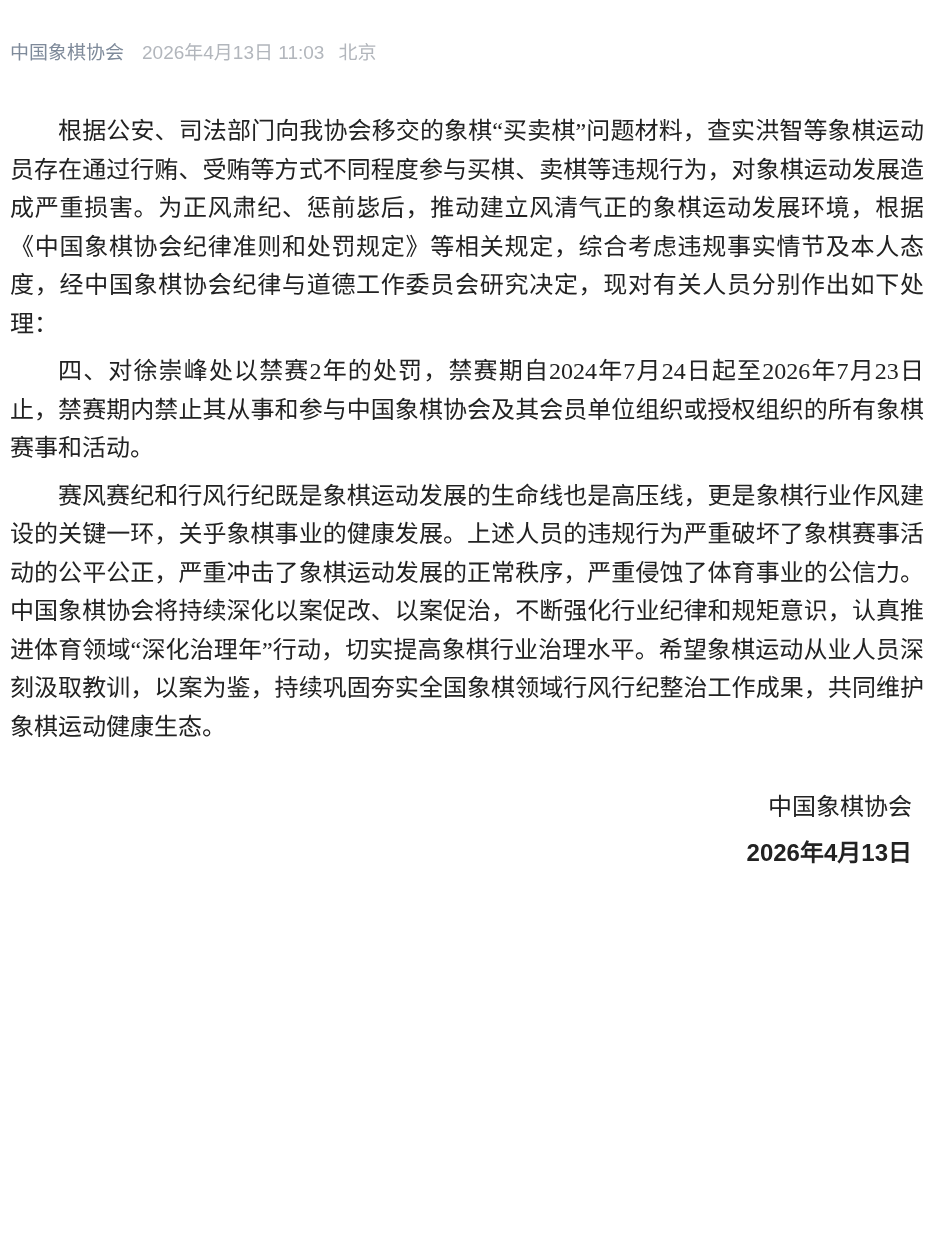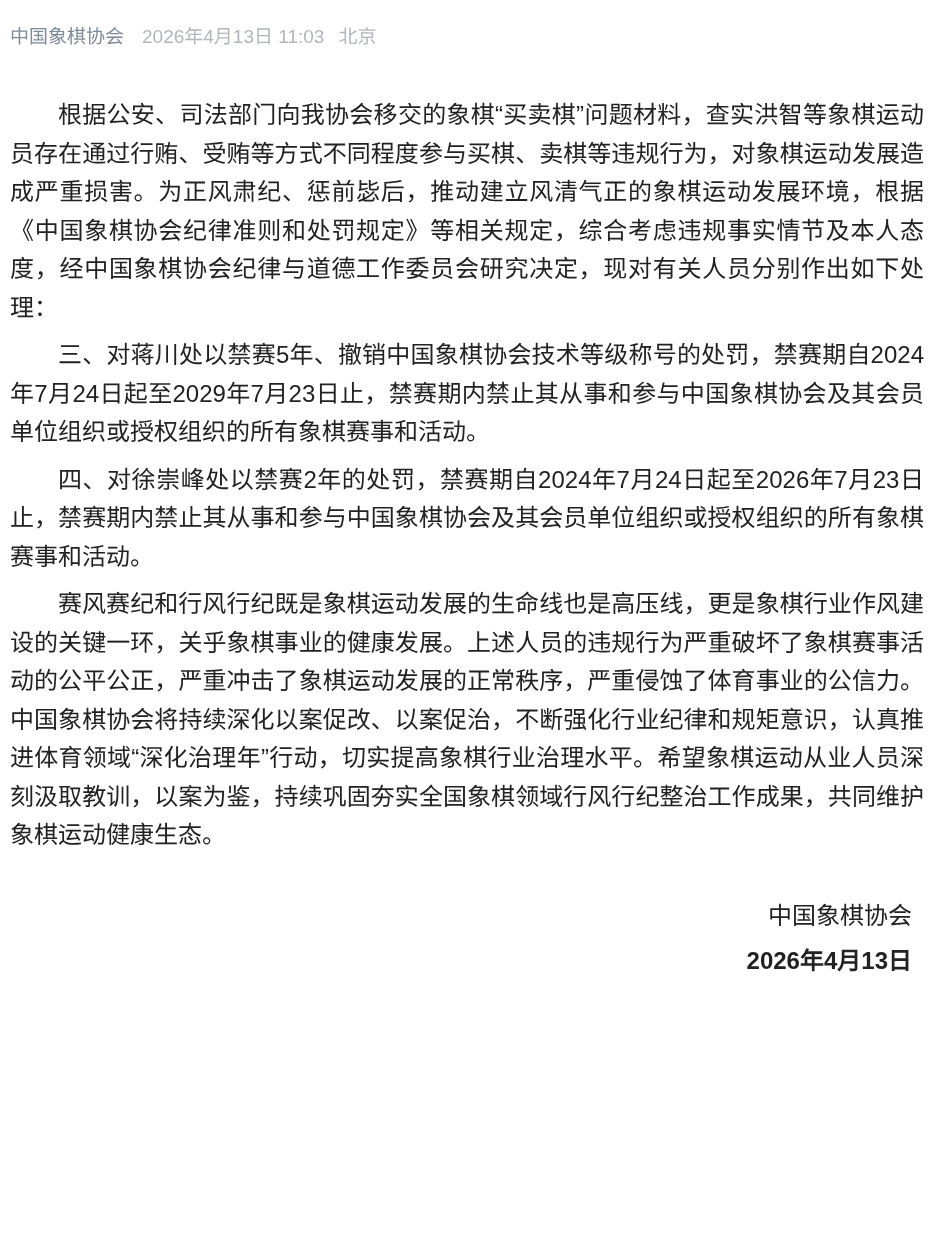--- a/index.html
+++ b/index.html
@@ -38,32 +38,34 @@
   }
   .byline .source {
     color: var(--source-color, #7e8a9a);
     margin-right: 18px;
   }
   .byline .meta {
     color: var(--meta-color, #b2b6bc);
   }
   .byline .datetime {
     margin-right: 14px;
+    margin-top: 16px;
   }
   .content {
     margin-top: 47px;
   }
   .content p {
     margin: 0 0 9px 0;
     font-size: 24px;
     line-height: 38.5px;
     color: var(--body-color, #222222);
     text-indent: 2em;
     text-align: justify;
     letter-spacing: 0;
+    font-family: Liberation Serif, serif;
   }
   .signature {
     margin-top: 42px;
     padding-right: 12px;
     text-align: right;
   }
   .signature p {
     margin: 0;
     font-size: 24px;
     line-height: 38.5px;
@@ -81,21 +83,20 @@
 
 
   <div class="byline">
     <span class="source">中国象棋协会</span>
     <span class="meta datetime">2026年4月13日 11:03</span>
     <span class="meta location">北京</span>
   </div>
 
   <div class="content">
     <p>根据公安、司法部门向我协会移交的象棋“买卖棋”问题材料，查实洪智等象棋运动员存在通过行贿、受贿等方式不同程度参与买棋、卖棋等违规行为，对象棋运动发展造成严重损害。为正风肃纪、惩前毖后，推动建立风清气正的象棋运动发展环境，根据《中国象棋协会纪律准则和处罚规定》等相关规定，综合考虑违规事实情节及本人态度，经中国象棋协会纪律与道德工作委员会研究决定，现对有关人员分别作出如下处理：</p>
-    <p>三、对蒋川处以禁赛5年、撤销中国象棋协会技术等级称号的处罚，禁赛期自2024年7月24日起至2029年7月23日止，禁赛期内禁止其从事和参与中国象棋协会及其会员单位组织或授权组织的所有象棋赛事和活动。</p>
     <p>四、对徐崇峰处以禁赛2年的处罚，禁赛期自2024年7月24日起至2026年7月23日止，禁赛期内禁止其从事和参与中国象棋协会及其会员单位组织或授权组织的所有象棋赛事和活动。</p>
     <p>赛风赛纪和行风行纪既是象棋运动发展的生命线也是高压线，更是象棋行业作风建设的关键一环，关乎象棋事业的健康发展。上述人员的违规行为严重破坏了象棋赛事活动的公平公正，严重冲击了象棋运动发展的正常秩序，严重侵蚀了体育事业的公信力。中国象棋协会将持续深化以案促改、以案促治，不断强化行业纪律和规矩意识，认真推进体育领域“深化治理年”行动，切实提高象棋行业治理水平。希望象棋运动从业人员深刻汲取教训，以案为鉴，持续巩固夯实全国象棋领域行风行纪整治工作成果，共同维护象棋运动健康生态。</p>
   </div>
 
   <div class="signature">
     <p class="sig-org">中国象棋协会</p>
     <p class="sig-date">2026年4月13日</p>
   </div>
 
 </div>

